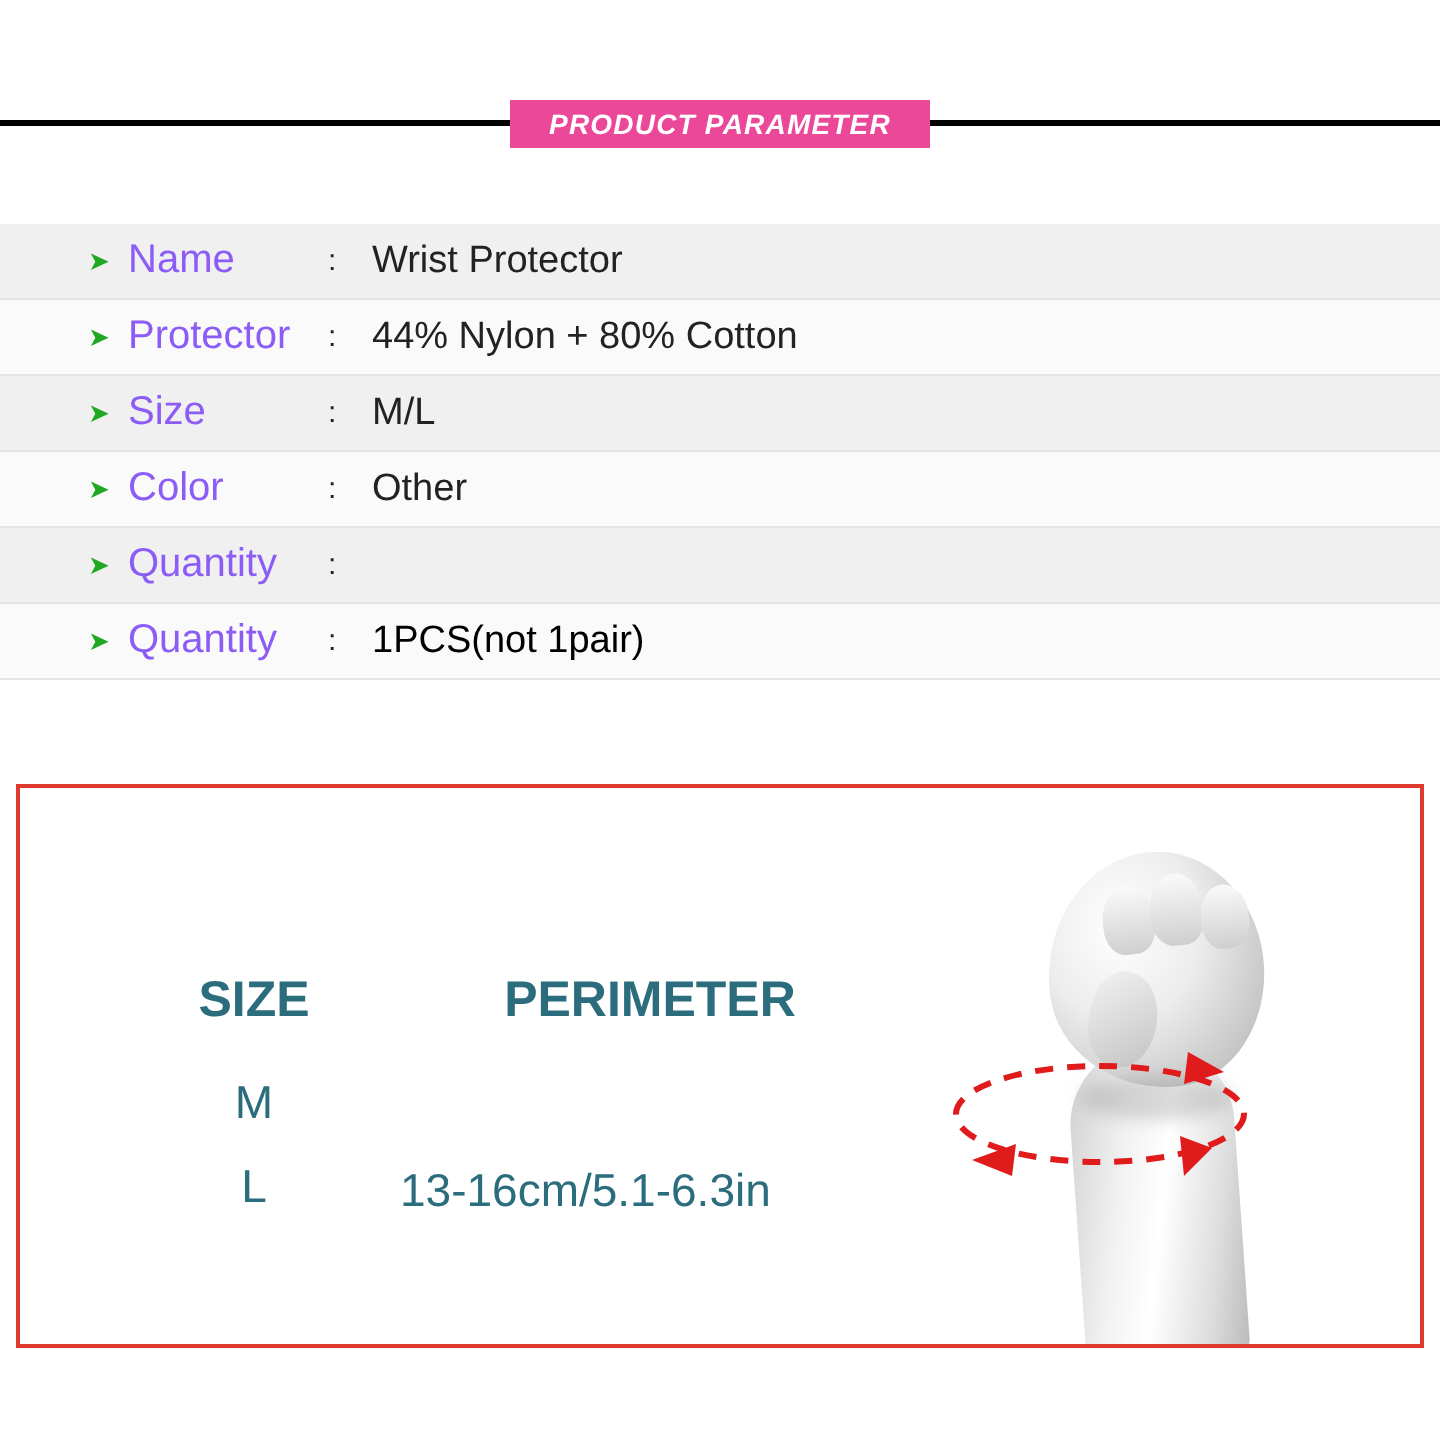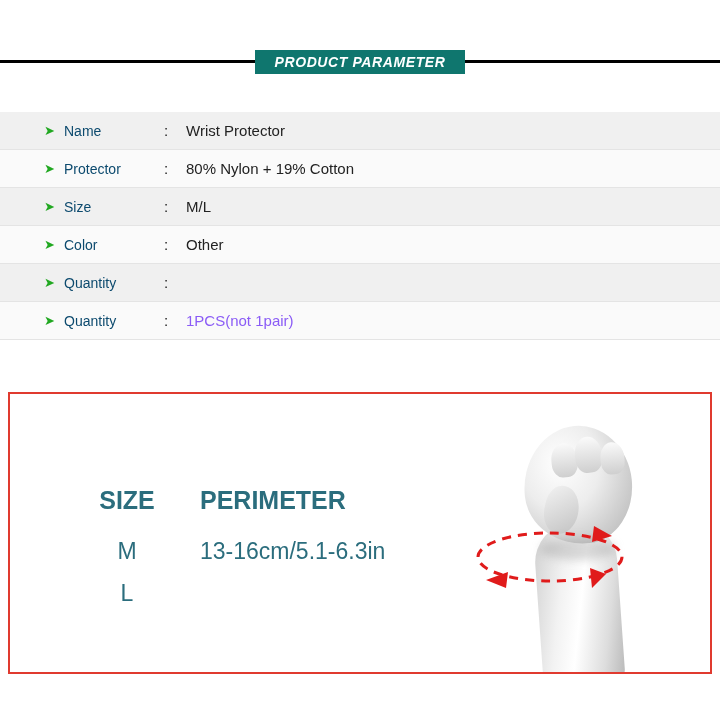--- a/index.html
+++ b/index.html
@@ -25,21 +25,21 @@
   .header-rule {
     position: absolute;
     left: 0; top: 12px;
     width: 720px; height: 3px;
     background: #000000;
   }
   .header-tab {
     position: absolute;
     left: 255px; top: 50px;
     width: 210px; height: 24px;
-    background: #0f766e;
+    background: #ec4899;
     display: flex;
     align-items: center;
     justify-content: center;
   }
   .header-tab span {
     color: #ffffff;
     font-size: 14px;
     font-weight: bold;
     font-style: italic;
     letter-spacing: 0.6px;
@@ -63,35 +63,35 @@
   .arrow {
     width: 20px;
     color: #21a821;
     font-size: 13px;
     line-height: 1;
     flex: 0 0 20px;
   }
   .p-label {
     width: 100px;
     flex: 0 0 100px;
-    font-size: 14px;
-    color: #0c4a6e;
+    font-size: 20px;
+    color: #8b5cf6;
   }
   .p-colon {
     width: 22px;
     flex: 0 0 22px;
     font-size: 15px;
     color: #222222;
   }
   .p-value {
-    font-size: 15px;
+    font-size: 19px;
     color: #222222;
   }
   .p-value.highlight {
-    color: #8b5cf6;
+    color: #000000;
   }
 
   
   .size-panel {
     position: absolute;
     left: 8px; top: 392px;
     width: 704px; height: 282px;
     border: 2px solid #e03a2f;
     background: #ffffff;
     overflow: hidden;
@@ -100,31 +100,32 @@
     position: absolute;
     left: 0; top: 0;
     width: 450px; height: 278px;
   }
   .sz-head {
     position: absolute;
     top: 92px;
     color: #2b6d7d;
     font-size: 25px;
     font-weight: bold;
+    text-align: center;
   }
   .sz-head.col1 { left: 62px; width: 110px; text-align: center; }
   .sz-head.col2 { left: 190px; width: 250px; }
 
   .sz-cell {
     position: absolute;
     color: #2b6d7d;
     font-size: 23px;
   }
   .sz-cell.c1 { left: 62px; width: 110px; text-align: center; }
-  .sz-cell.c2 { left: 190px; width: 260px; }
+  .sz-cell.c2 { left: 190px; width: 260px; margin-top: 44px; }
   .sz-row1 { top: 144px; }
   .sz-row2 { top: 186px; }
 
   
   .photo {
     position: absolute;
     right: 0; top: 0;
     width: 252px; height: 278px;
     background: #ffffff;
     overflow: hidden;
@@ -198,21 +199,21 @@
       <div class="arrow">➤</div>
       <div class="p-label">Name</div>
       <div class="p-colon">:</div>
       <div class="p-value">Wrist Protector</div>
     </div>
 
     <div class="param-row even">
       <div class="arrow">➤</div>
       <div class="p-label">Protector</div>
       <div class="p-colon">:</div>
-      <div class="p-value">80% Nylon + 19% Cotton</div>
+      <div class="p-value">44% Nylon + 80% Cotton</div>
     </div>
 
     <div class="param-row odd">
       <div class="arrow">➤</div>
       <div class="p-label">Size</div>
       <div class="p-colon">:</div>
       <div class="p-value">M/L</div>
     </div>
 
     <div class="param-row even">

